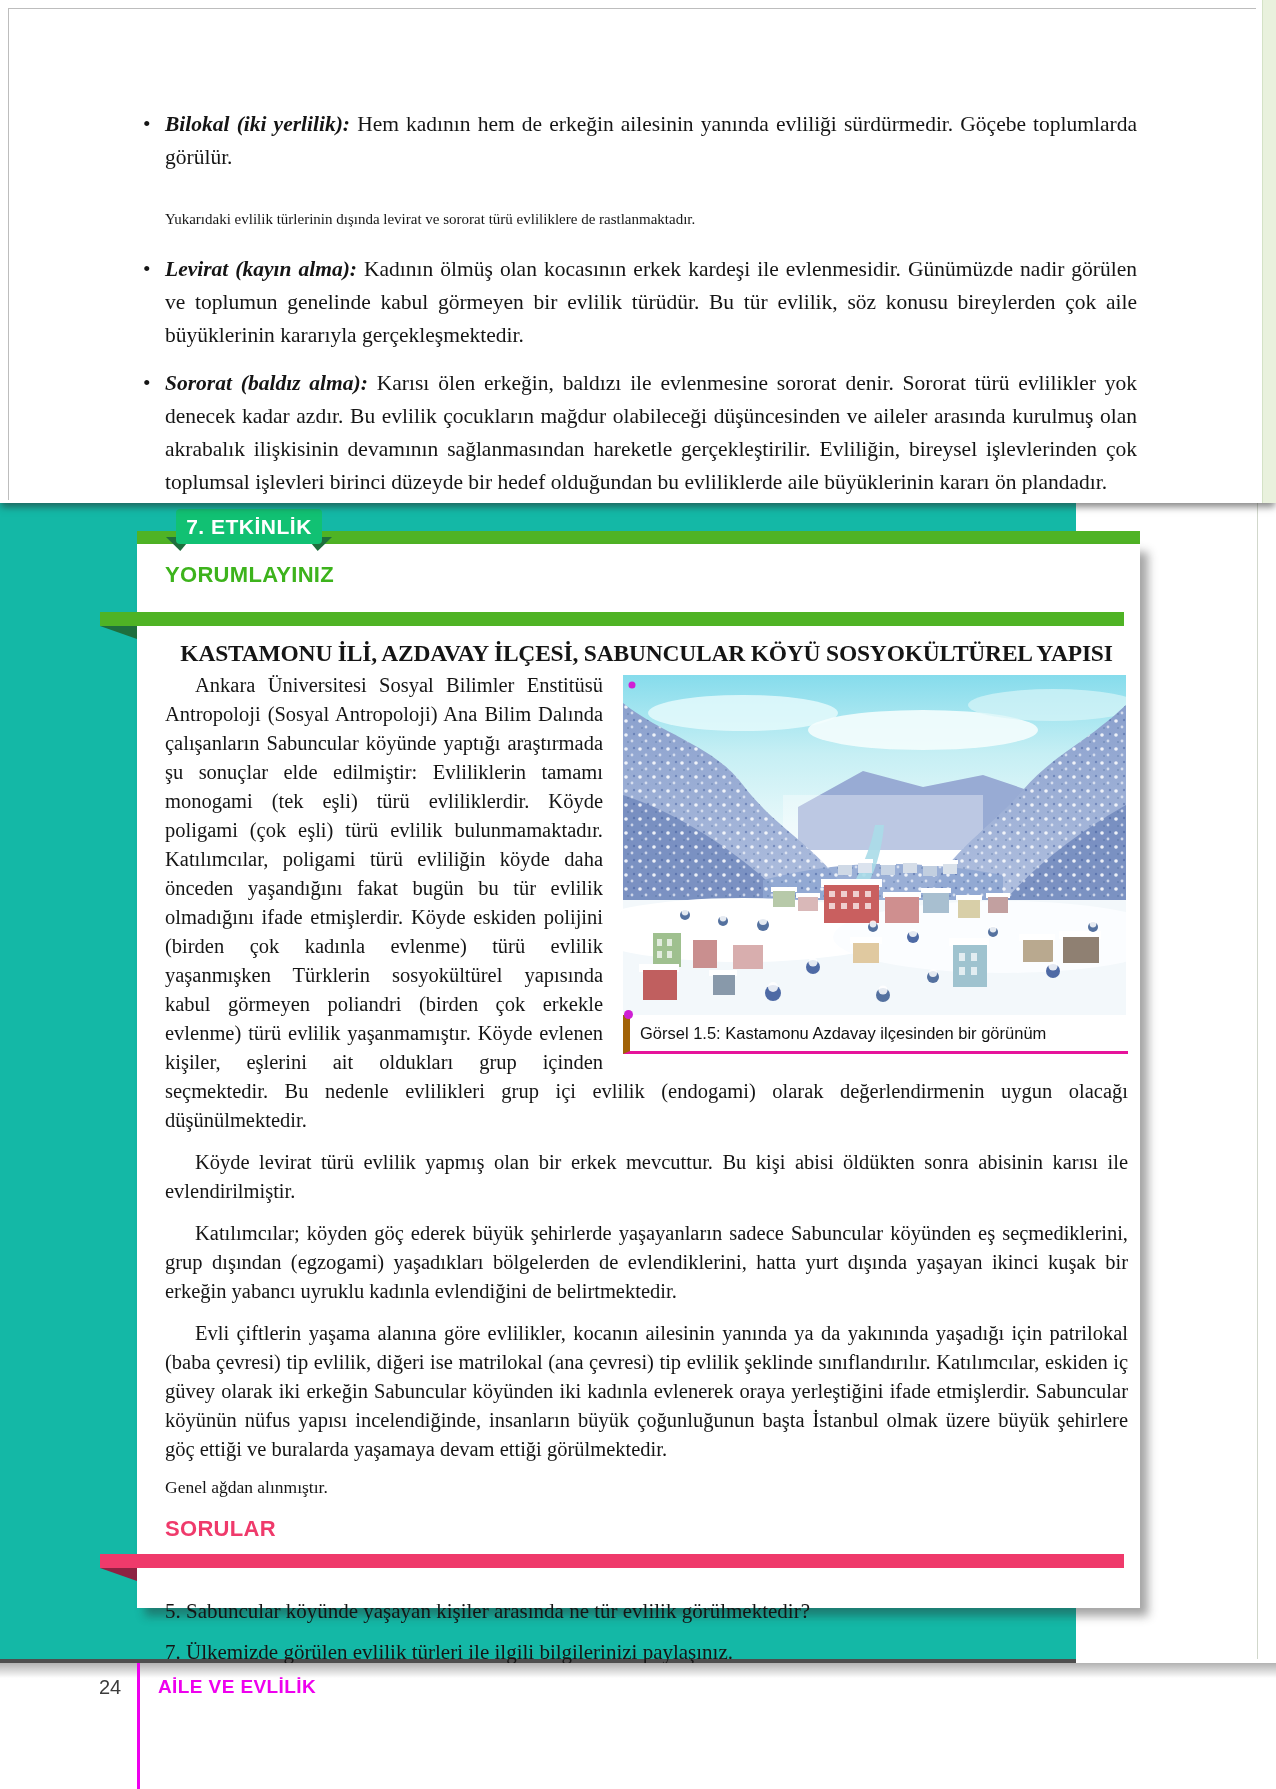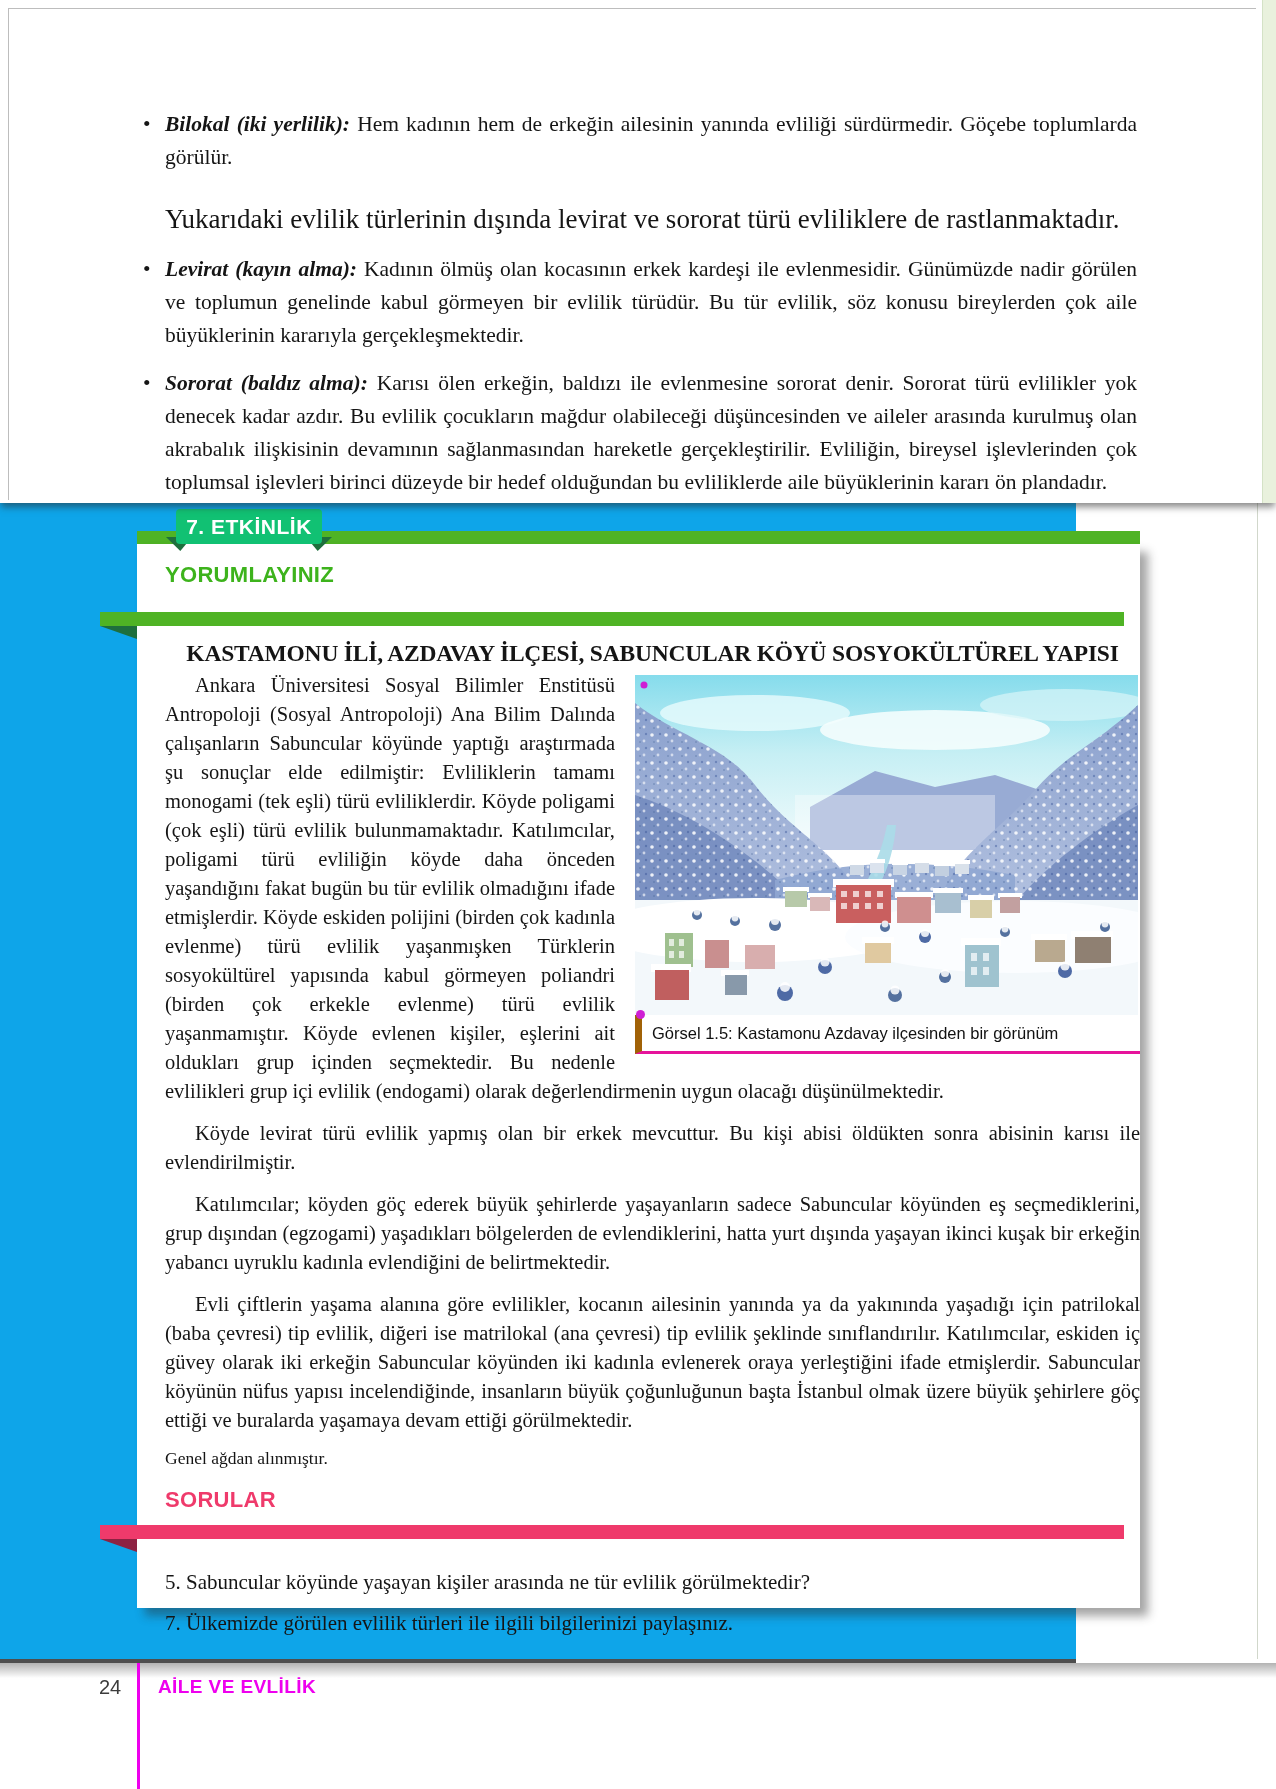--- a/index.html
+++ b/index.html
@@ -10,39 +10,39 @@
   .top-white{position:absolute;left:0;top:0;width:1276px;height:503px;background:#fff;z-index:5;
              box-shadow:0 5px 7px -1px rgba(40,40,40,.55);}
   .edge-top{position:absolute;left:8px;top:8px;width:1248px;height:1px;background:#bdbdbd;}
   .edge-left{position:absolute;left:8px;top:8px;width:1px;height:492px;background:#bdbdbd;}
   .right-sliver{position:absolute;right:0;top:0;width:13px;height:503px;background:#e9f1dd;border-left:1px solid #d4e2c6;}
   .top-content{position:absolute;left:143px;top:108px;width:994px;}
   .bullet-row{display:flex;margin-bottom:15px;}
   .bullet-dot{width:22px;flex:0 0 22px;font-size:21.5px;line-height:33px;}
   .btext{flex:1;font-size:21.5px;line-height:33px;text-align:justify;}
   .lead{font-weight:bold;font-style:italic;}
-  .note{margin:29px 0 17px 22px;font-size:27px;line-height:33px;}
+  .note{margin:29px 0 17px 22px;font-size:15px;line-height:33px;}
 
   
-  .panel{position:absolute;left:0;top:503px;width:1076px;height:1156px;background:#0ea5e9;
+  .panel{position:absolute;left:0;top:503px;width:1076px;height:1156px;background:#14b8a6;
          border-bottom:4px solid #4e4e4e;z-index:1;}
   .panel-rline{position:absolute;left:1257px;top:0;width:1px;height:100%;background:rgba(90,110,70,.28);}
   .panel-rlight{position:absolute;left:1258px;top:0;right:0;height:100%;background:#eef4e4;}
 
   .topbar{position:absolute;left:137px;top:28px;width:1003px;height:13px;background:#4fb325;z-index:2;}
   .tab{position:absolute;left:176px;top:6px;width:146px;height:35px;background:#11c173;border-radius:4px;
        color:#fff;font:bold 21px "Liberation Sans",sans-serif;letter-spacing:.5px;
        display:flex;align-items:center;justify-content:center;z-index:4;}
   .tab-fold{position:absolute;top:34px;width:26px;height:14px;background:#1e6f3d;z-index:3;}
   .tab-fold.fl{left:166px;clip-path:polygon(0 0,100% 0,55% 100%);}
   .tab-fold.fr{left:306px;clip-path:polygon(0 0,100% 0,45% 100%);}
 
   .card{position:absolute;left:137px;top:41px;width:1003px;height:1064px;background:#fff;
         box-shadow:8px 8px 9px rgba(40,40,40,.42);z-index:2;
-        box-sizing:border-box;padding:18px 0 0 28px;}
+        box-sizing:border-box;padding:18px 12px 0 28px;}
 
   .instruction{color:#3db31c;font:bold 22px "Liberation Sans",sans-serif;letter-spacing:.3px;}
   .rule{position:relative;height:14px;width:1024px;margin-left:-65px;}
   .rule.green{background:#4fb325;margin-top:24px;}
   .rule.pink{background:#ef3a6b;margin-top:12px;}
   .rule .fold{position:absolute;left:0;top:14px;width:37px;height:13px;clip-path:polygon(0 0,100% 0,100% 100%);}
   .rule.green .fold{background:#1e6f3d;}
   .rule.pink .fold{background:#8d2242;}
 
   h2.act-title{margin:14px 0 4px 0;font:bold 23.5px "Liberation Serif",serif;letter-spacing:-0.2px;

